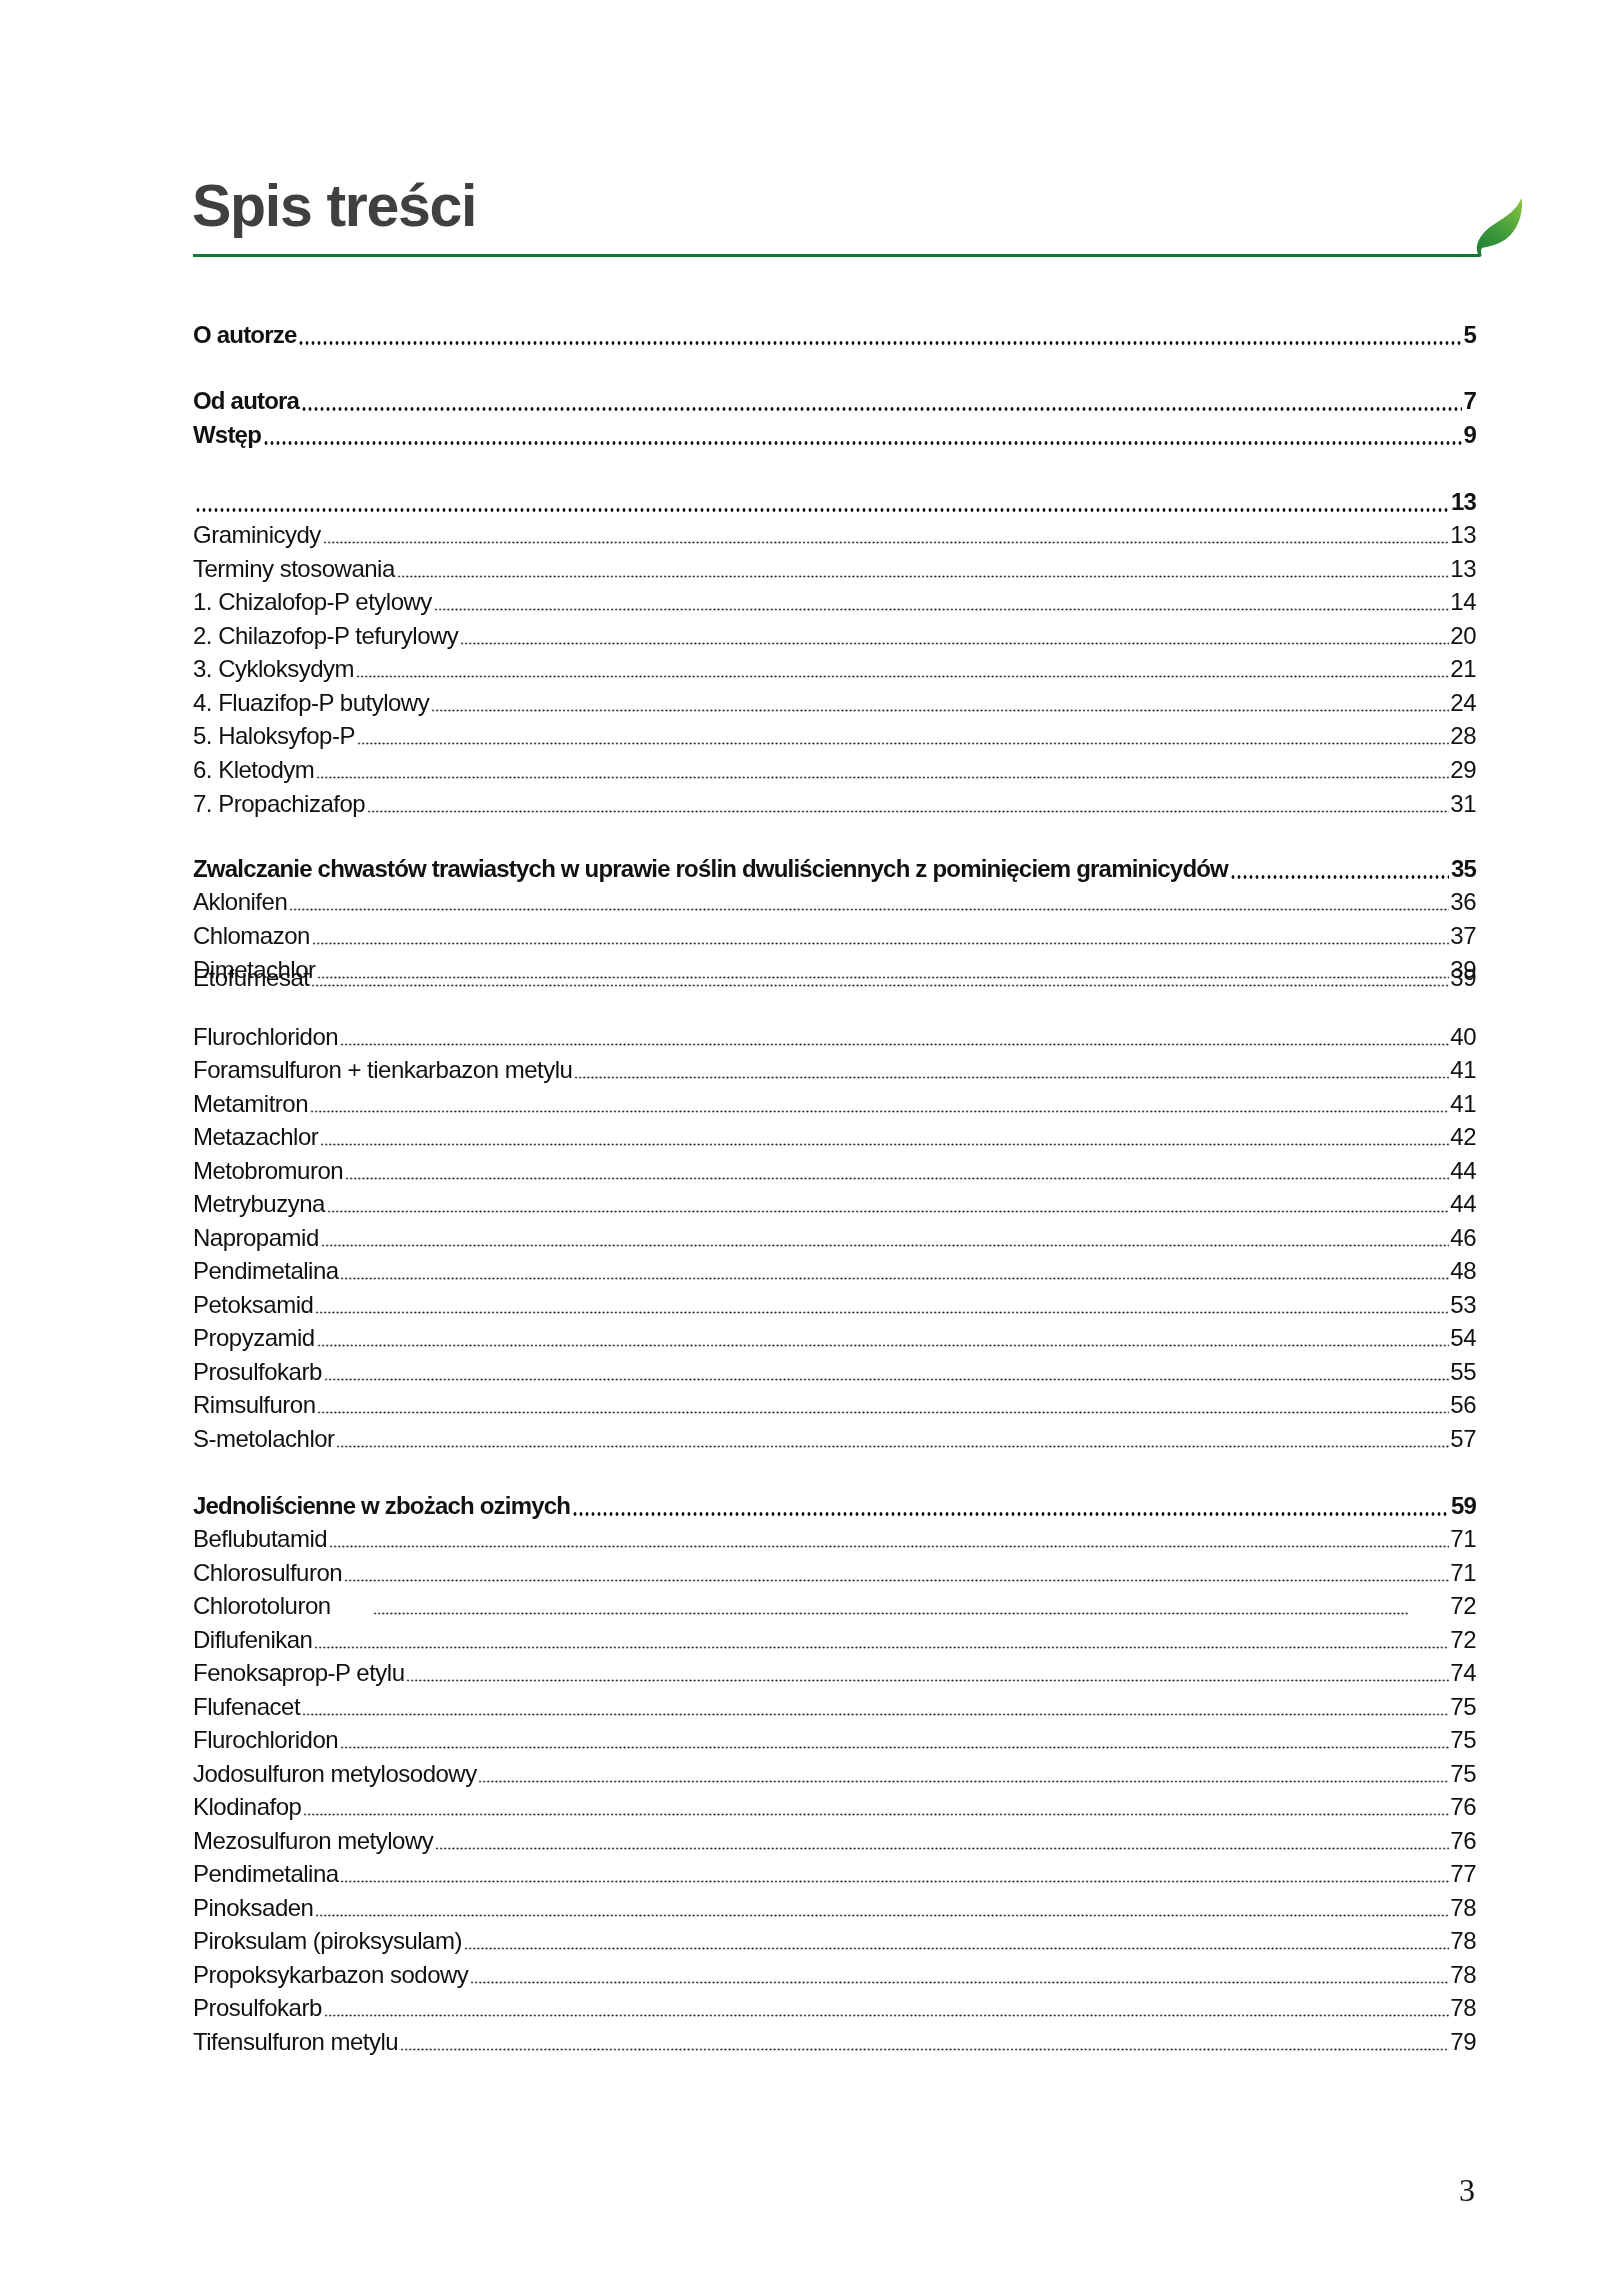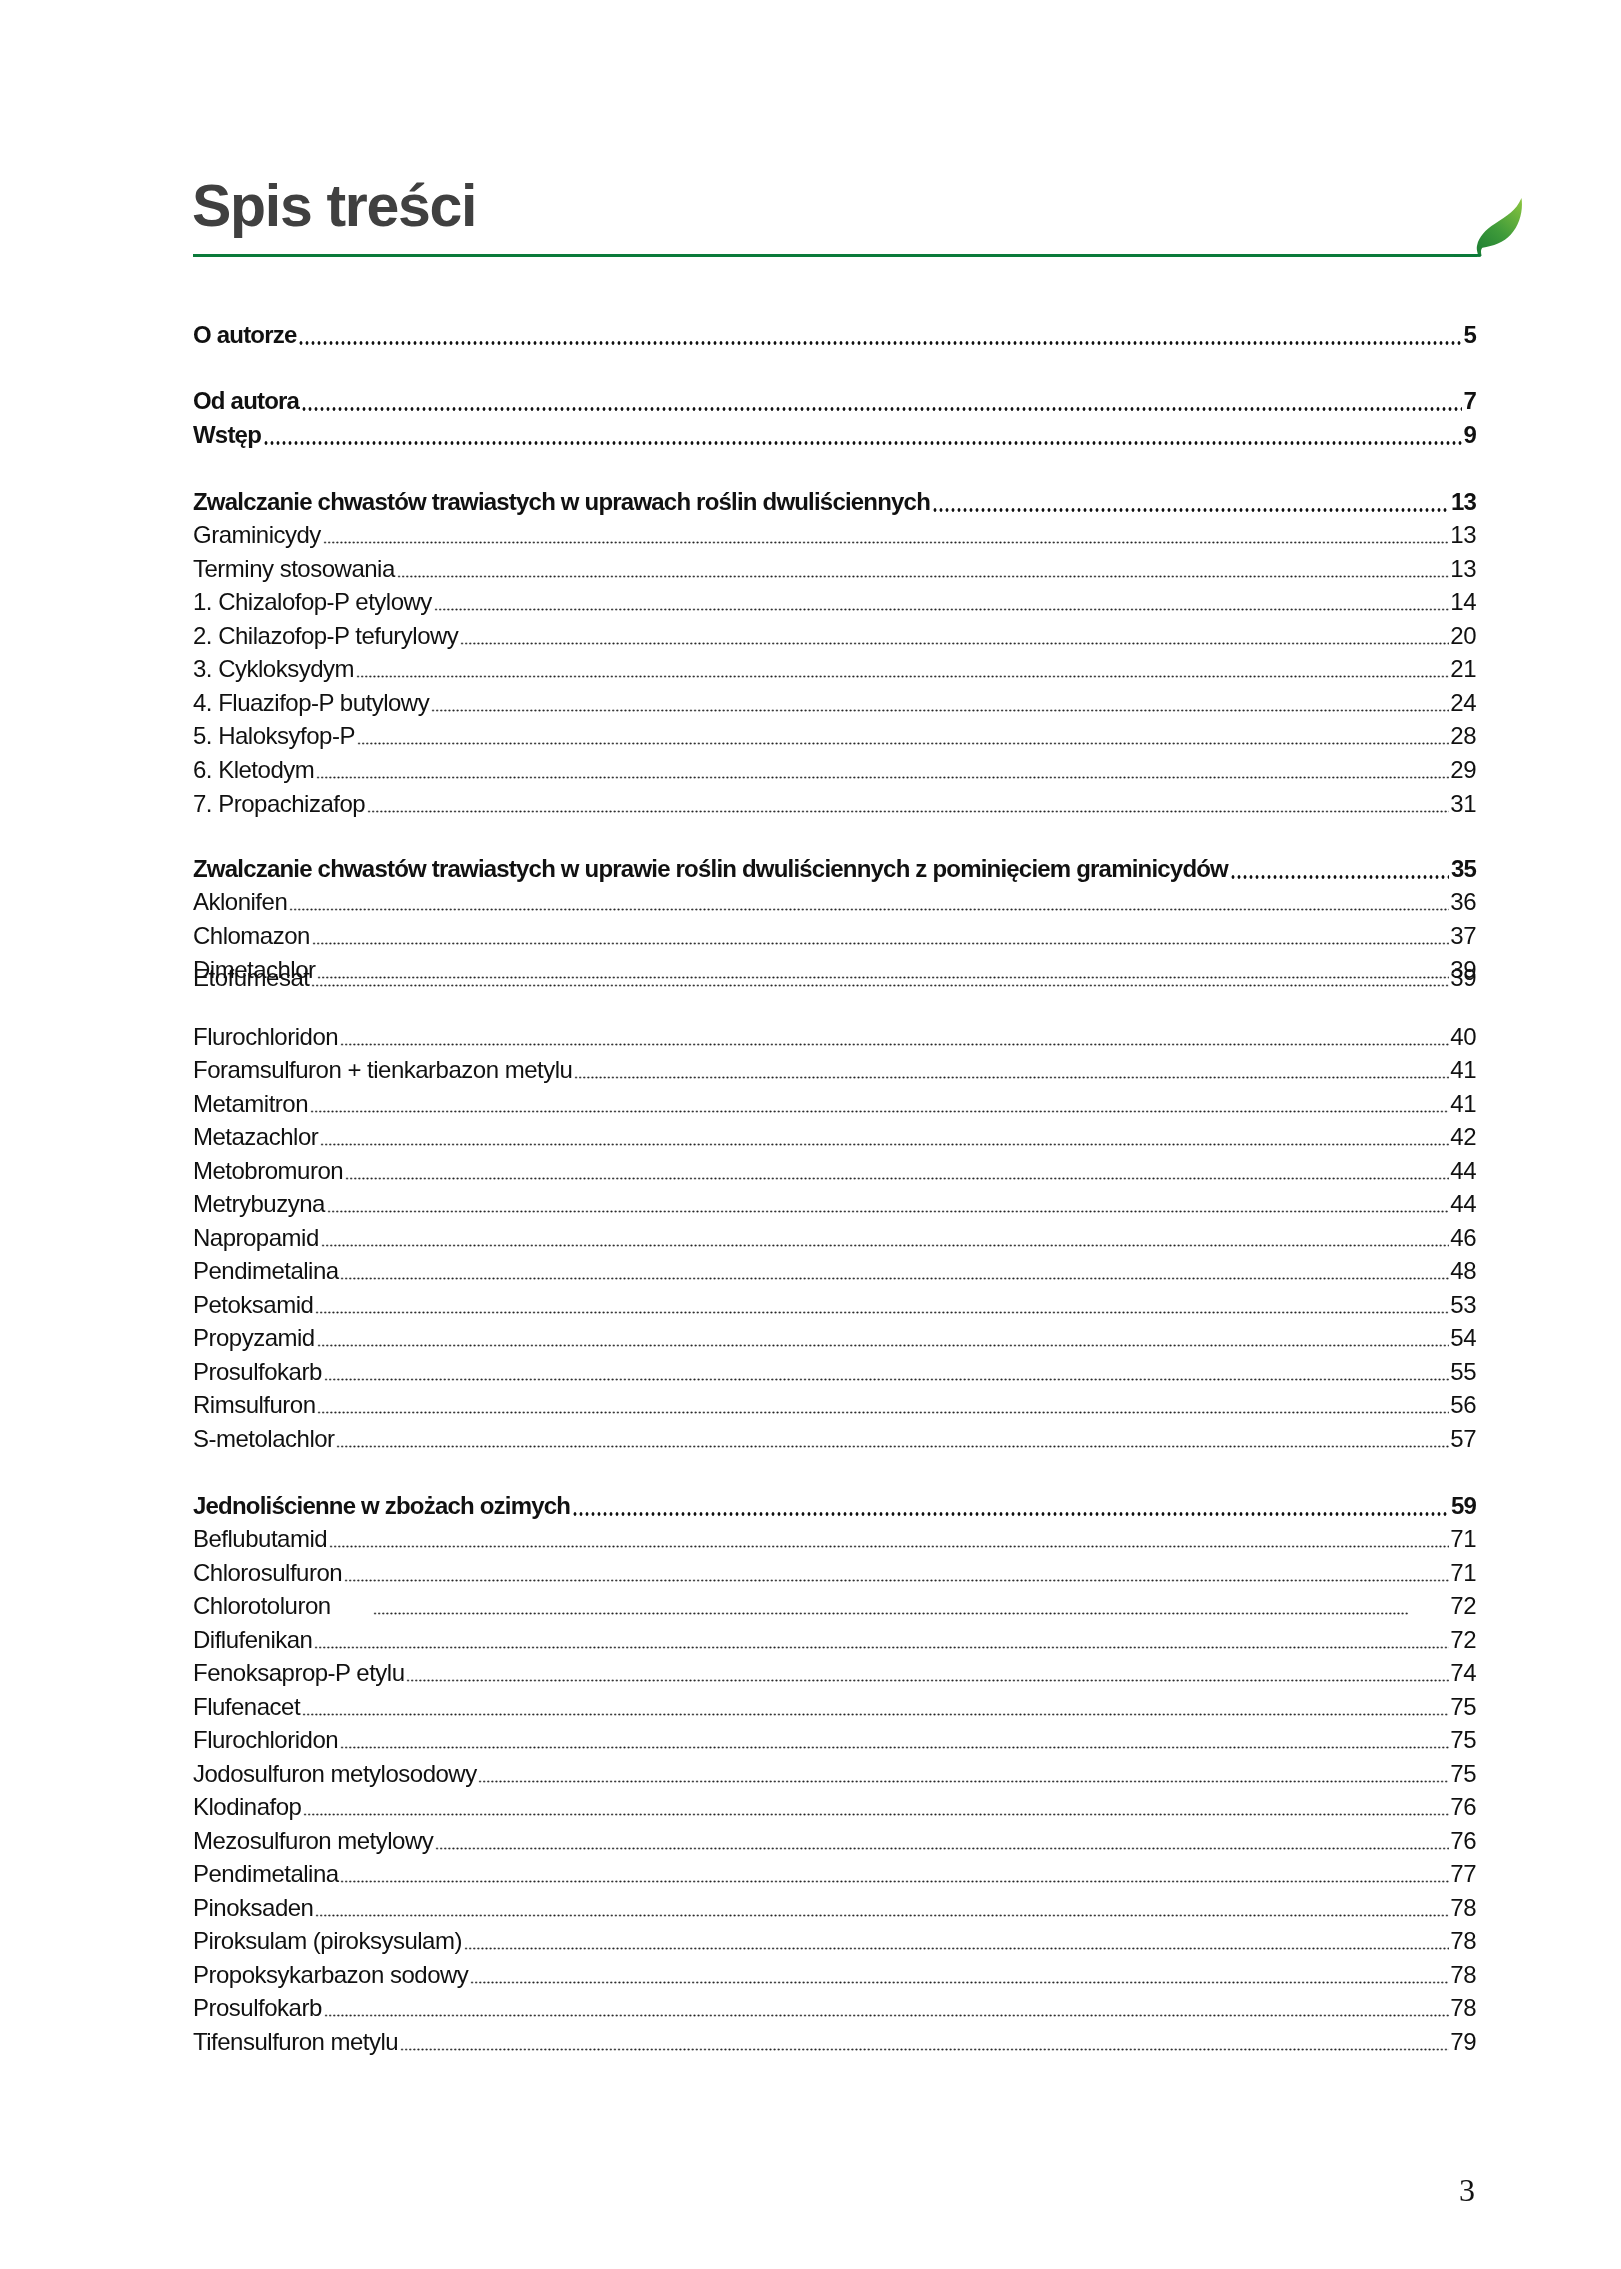--- a/index.html
+++ b/index.html
@@ -70,21 +70,20 @@
     <span class="label">Od autora</span>
     <span class="leader"></span>
     <span class="page-num">7</span>
   </div>
       <div class="row bold" style="top: 419px;">
     <span class="label">Wstęp</span>
     <span class="leader"></span>
     <span class="page-num">9</span>
   </div>
       <div class="row bold" style="top: 486px;">
-    <span class="label">Zwalczanie chwastów trawiastych w uprawach roślin dwuliściennych</span>
     <span class="leader"></span>
     <span class="page-num">13</span>
   </div>
       <div class="row" style="top: 519px;">
     <span class="label">Graminicydy</span>
     <span class="leader"></span>
     <span class="page-num">13</span>
   </div>
       <div class="row" style="top: 553px;">
     <span class="label">Terminy stosowania</span>

